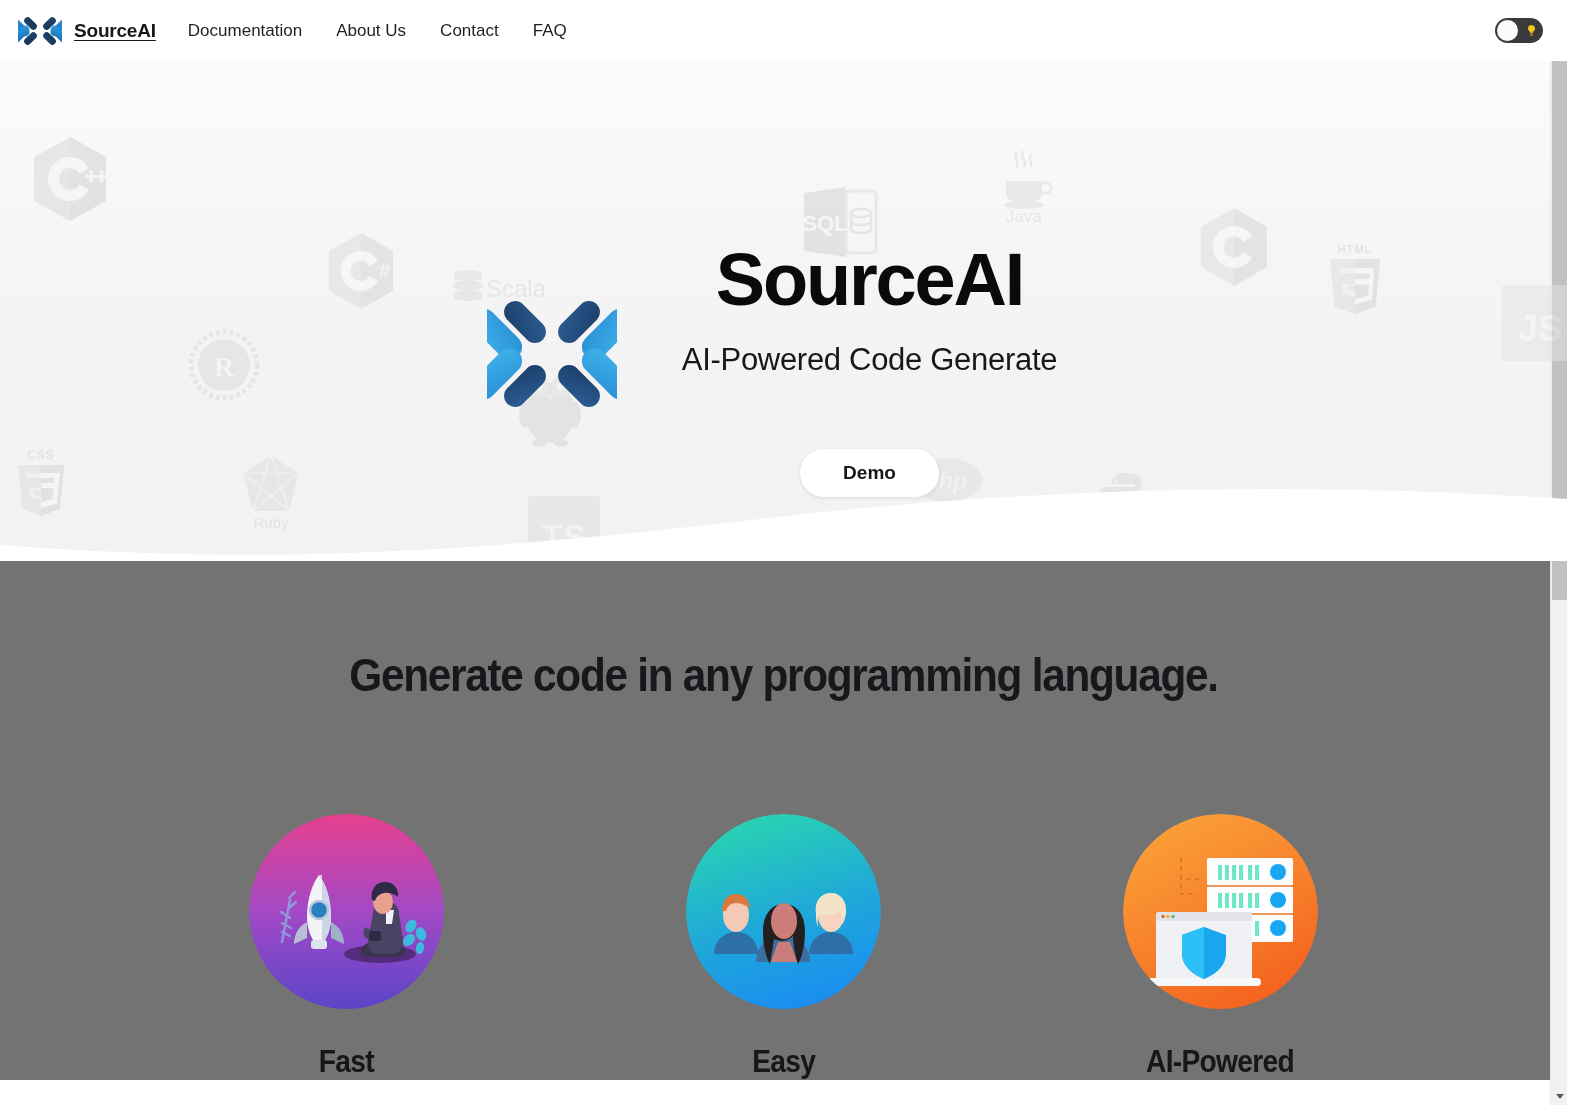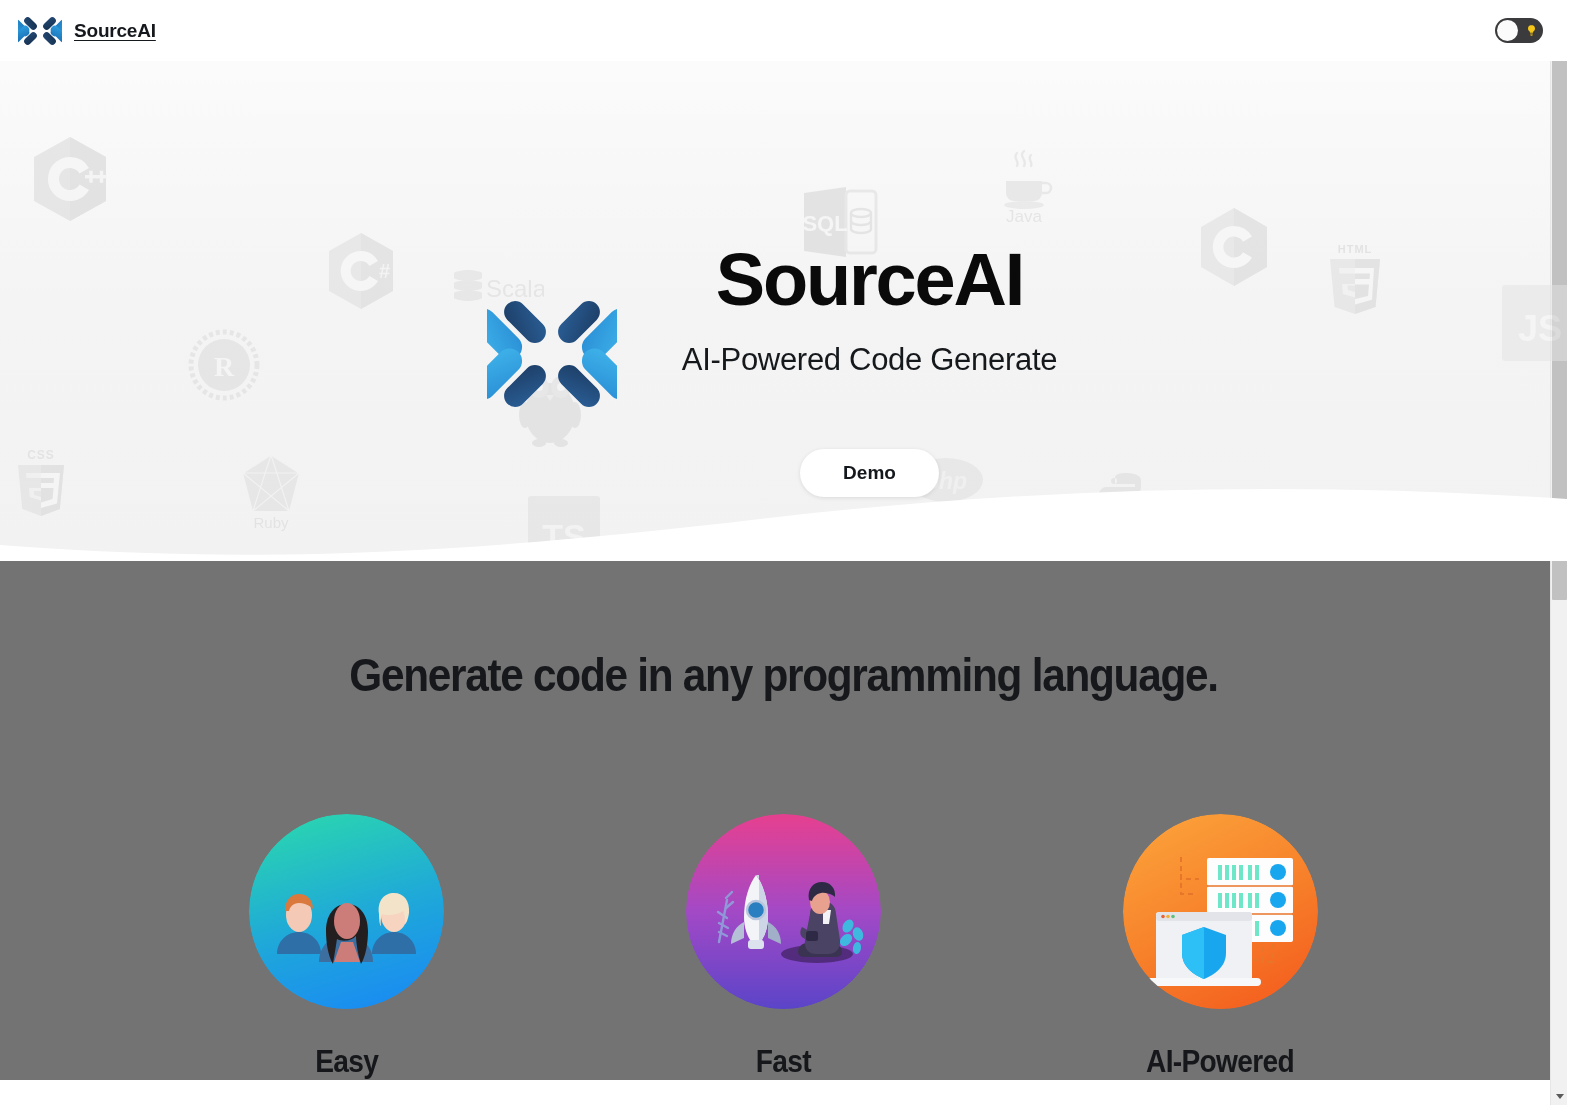--- a/index.html
+++ b/index.html
@@ -288,20 +288,26 @@
           <rect x="28" y="2" width="7" height="15" rx="3.5" transform="rotate(45 31.5 9.5)" fill="url(#navInner)"></rect>
           <rect x="28" y="17" width="7" height="15" rx="3.5" transform="rotate(-45 31.5 24.5)" fill="url(#navInner)"></rect>
 
           <rect x="37" y="4" width="8" height="20" rx="4" transform="rotate(45 41 14)" fill="url(#navRightOuter)"></rect>
           <rect x="37" y="10" width="8" height="20" rx="4" transform="rotate(-45 41 20)" fill="url(#navRightOuter)"></rect>
         </svg>
       </span>
       <span class="brand-text">SourceAI</span>
     </a>
 
+    <div class="nav-links">
+      <a class="nav-link" href="#">Documentation</a>
+      <a class="nav-link" href="#">About Us</a>
+      <a class="nav-link" href="#">Contact</a>
+      <a class="nav-link" href="#">FAQ</a>
+    </div>
 
     <div class="nav-spacer"></div>
 
     <div class="theme-toggle">
       <span class="toggle-knob"></span>
       <span class="toggle-bulb">
         <svg viewBox="0 0 16 16" width="13" height="13" aria-hidden="true">
           <path d="M8 1.2c-2.4 0-4.3 1.9-4.3 4.2 0 1.6 0.9 2.7 1.7 3.6 0.4 0.5 0.7 0.9 0.7 1.3v0.5h3.8v-0.5c0-0.4 0.3-0.8 0.7-1.3 0.8-0.9 1.7-2 1.7-3.6 0-2.3-1.9-4.2-4.3-4.2z" fill="#f5c518"></path>
           <rect x="6.1" y="11.6" width="3.8" height="1.2" rx="0.6" fill="#e0ae10"></rect>
           <rect x="6.6" y="13.3" width="2.8" height="1.1" rx="0.55" fill="#e0ae10"></rect>
@@ -514,49 +520,20 @@
   <section id="features">
 
     <h2 id="section-heading">Generate code in any programming language.</h2>
 
     <div id="feature-grid">
 
       <div class="feature">
         <div class="feature-art">
           <svg viewBox="0 0 195 195" width="195" height="195">
             <defs>
-              <linearGradient id="gEasy" x1="0.25" y1="0" x2="0.55" y2="1">
-                <stop offset="0%" stop-color="#2ad5b0"></stop>
-                <stop offset="55%" stop-color="#1fa9d8"></stop>
-                <stop offset="100%" stop-color="#1a8ef0"></stop>
-              </linearGradient>
-            </defs>
-            <circle cx="97.5" cy="97.5" r="97.5" fill="url(#gEasy)"></circle>
-
-            <path d="M28 140c0-13 10-22 22-22s22 9 22 22z" fill="#2e6fa8"></path>
-            <ellipse cx="50" cy="101" rx="13" ry="17" fill="#f4c9b6"></ellipse>
-            <path d="M36 97c0-11 6-17 14-17s14 6 14 15c0 0-5-6-14-6-6 0-9 4-10 8z" fill="#d9793e"></path>
-
-            <path d="M123 140c0-13 10-22 22-22s22 9 22 22z" fill="#2e6fa8"></path>
-            <ellipse cx="145" cy="101" rx="13" ry="17" fill="#f7d4bf"></ellipse>
-            <path d="M130 100c-2-13 5-21 15-21s16 8 15 20c-1 7-3 11-4 11 1-7-2-13-2-13-5 4-17 5-21 3 0 0-2 6-1 12-1 0-2-5-2-12z" fill="#f3e3c8"></path>
-
-            <path d="M70 148c0-16 12-27 27-27s27 11 27 27z" fill="#3c6fa0"></path>
-            <path d="M84 150c-5-8-7-22-7-33 0-17 9-27 21-27s21 10 21 27c0 11-2 25-7 33-3-9-5-22-5-28-4 5-14 6-19 3 0 0-2 14-4 25z" fill="#231f20"></path>
-            <ellipse cx="98" cy="107" rx="13" ry="18" fill="#cd7d79"></ellipse>
-            <path d="M92 128h12l7 20H85z" fill="#cd7d79"></path>
-          </svg>
-        </div>
-        <div class="feature-label">Easy</div>
-      </div>
-
-      <div class="feature">
-        <div class="feature-art">
-          <svg viewBox="0 0 195 195" width="195" height="195">
-            <defs>
               <linearGradient id="gFast" x1="0.45" y1="0" x2="0.45" y2="1">
                 <stop offset="0%" stop-color="#e6408f"></stop>
                 <stop offset="50%" stop-color="#a349c6"></stop>
                 <stop offset="100%" stop-color="#5b44c8"></stop>
               </linearGradient>
             </defs>
             <circle cx="97.5" cy="97.5" r="97.5" fill="url(#gFast)"></circle>
 
             <g stroke="#9098d8" stroke-width="2.4" fill="none" stroke-linecap="round">
               <path d="M33 128 41 86"></path>
@@ -586,20 +563,49 @@
 
             <g fill="#3fb8e0">
               <ellipse cx="162" cy="112" rx="5" ry="7" transform="rotate(30 162 112)"></ellipse>
               <ellipse cx="172" cy="120" rx="5" ry="7" transform="rotate(-20 172 120)"></ellipse>
               <ellipse cx="160" cy="126" rx="5" ry="7" transform="rotate(45 160 126)"></ellipse>
               <ellipse cx="171" cy="134" rx="4" ry="6" transform="rotate(10 171 134)"></ellipse>
             </g>
           </svg>
         </div>
         <div class="feature-label">Fast</div>
+      </div>
+
+      <div class="feature">
+        <div class="feature-art">
+          <svg viewBox="0 0 195 195" width="195" height="195">
+            <defs>
+              <linearGradient id="gEasy" x1="0.25" y1="0" x2="0.55" y2="1">
+                <stop offset="0%" stop-color="#2ad5b0"></stop>
+                <stop offset="55%" stop-color="#1fa9d8"></stop>
+                <stop offset="100%" stop-color="#1a8ef0"></stop>
+              </linearGradient>
+            </defs>
+            <circle cx="97.5" cy="97.5" r="97.5" fill="url(#gEasy)"></circle>
+
+            <path d="M28 140c0-13 10-22 22-22s22 9 22 22z" fill="#2e6fa8"></path>
+            <ellipse cx="50" cy="101" rx="13" ry="17" fill="#f4c9b6"></ellipse>
+            <path d="M36 97c0-11 6-17 14-17s14 6 14 15c0 0-5-6-14-6-6 0-9 4-10 8z" fill="#d9793e"></path>
+
+            <path d="M123 140c0-13 10-22 22-22s22 9 22 22z" fill="#2e6fa8"></path>
+            <ellipse cx="145" cy="101" rx="13" ry="17" fill="#f7d4bf"></ellipse>
+            <path d="M130 100c-2-13 5-21 15-21s16 8 15 20c-1 7-3 11-4 11 1-7-2-13-2-13-5 4-17 5-21 3 0 0-2 6-1 12-1 0-2-5-2-12z" fill="#f3e3c8"></path>
+
+            <path d="M70 148c0-16 12-27 27-27s27 11 27 27z" fill="#3c6fa0"></path>
+            <path d="M84 150c-5-8-7-22-7-33 0-17 9-27 21-27s21 10 21 27c0 11-2 25-7 33-3-9-5-22-5-28-4 5-14 6-19 3 0 0-2 14-4 25z" fill="#231f20"></path>
+            <ellipse cx="98" cy="107" rx="13" ry="18" fill="#cd7d79"></ellipse>
+            <path d="M92 128h12l7 20H85z" fill="#cd7d79"></path>
+          </svg>
+        </div>
+        <div class="feature-label">Easy</div>
       </div>
 
       <div class="feature">
         <div class="feature-art">
           <svg viewBox="0 0 195 195" width="195" height="195">
             <defs>
               <linearGradient id="gAI" x1="0.2" y1="0" x2="0.7" y2="1">
                 <stop offset="0%" stop-color="#fba13a"></stop>
                 <stop offset="55%" stop-color="#f7802a"></stop>
                 <stop offset="100%" stop-color="#f4601f"></stop>

